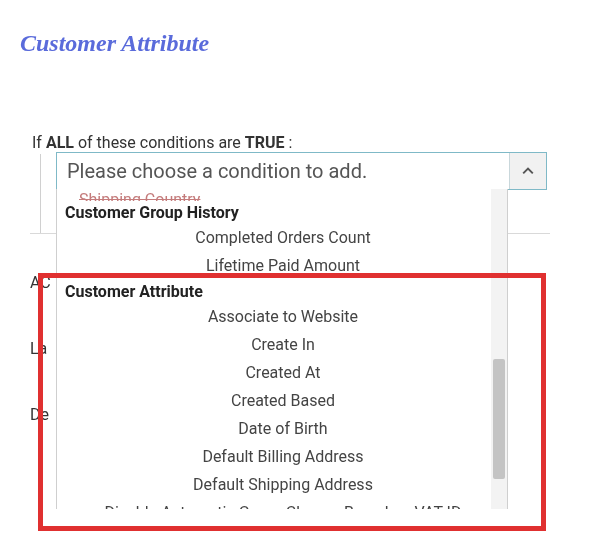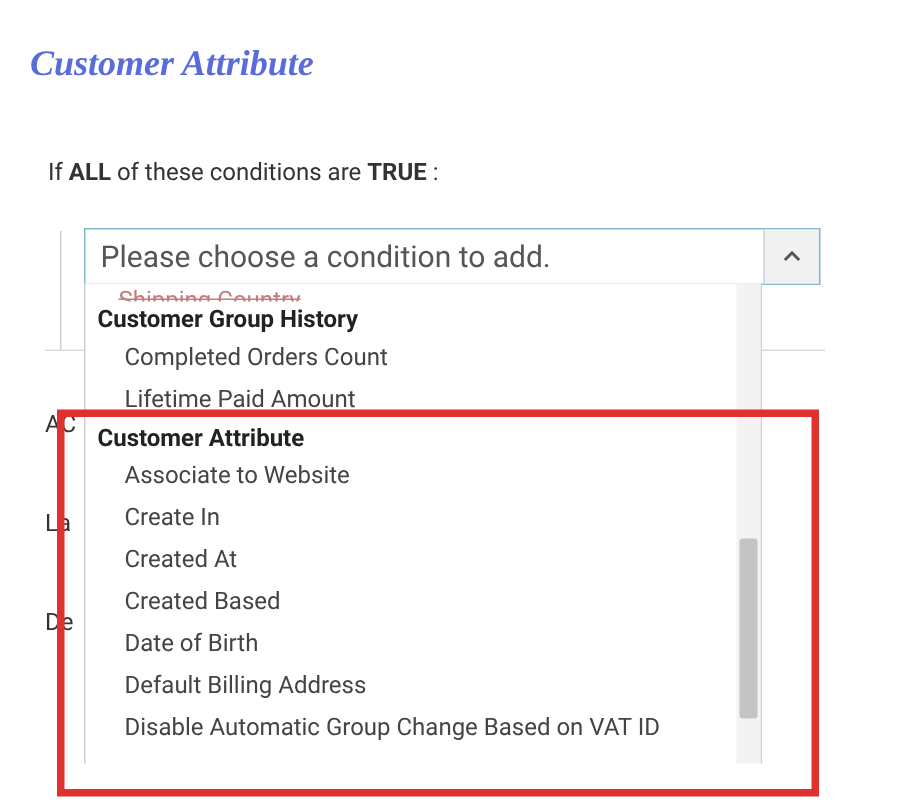--- a/index.html
+++ b/index.html
@@ -17,21 +17,21 @@
   .section-title {
     font-family: Georgia, "Times New Roman", serif;
     font-style: italic;
     font-weight: 700;
     font-size: 24px;
     color: #5a6bdb;
     margin: 30px 0 0 20px;
   }
 
   .rule-line {
-    margin: 48px 0 10px 32px;
+    margin: 76px 0 10px 32px;
     font-size: 16px;
     color: #333;
   }
   .rule-line .strong { font-weight: 700; }
 
   
   .bg-hints {
     position: absolute;
     left: 30px;
     top: 275px;
@@ -120,20 +120,21 @@
   }
   .dd-group {
     font-weight: 700;
     padding: 2px 8px 2px 8px;
     color: #222;
   }
   .dd-item {
     padding: 2px 8px 2px 26px;
     color: #444;
     line-height: 24px;
+    text-align: center;
   }
 
   .dd-scroll {
     width: 16px;
     background: #f3f3f3;
     position: relative;
   }
   .dd-thumb {
     position: absolute;
     left: 2px;
@@ -194,20 +195,21 @@
     <div class="dd-item">Completed Orders Count</div>
     <div class="dd-item">Lifetime Paid Amount</div>
 
     <div class="dd-group">Customer Attribute</div>
     <div class="dd-item">Associate to Website</div>
     <div class="dd-item">Create In</div>
     <div class="dd-item">Created At</div>
     <div class="dd-item">Created Based</div>
     <div class="dd-item">Date of Birth</div>
     <div class="dd-item">Default Billing Address</div>
+    <div class="dd-item">Default Shipping Address</div>
     <div class="dd-item">Disable Automatic Group Change Based on VAT ID</div>
   </div>
   <div class="dd-scroll">
     <div class="dd-thumb"></div>
   </div>
 </div>
 
 <div class="highlight-box"></div>
 
 </body></html>

